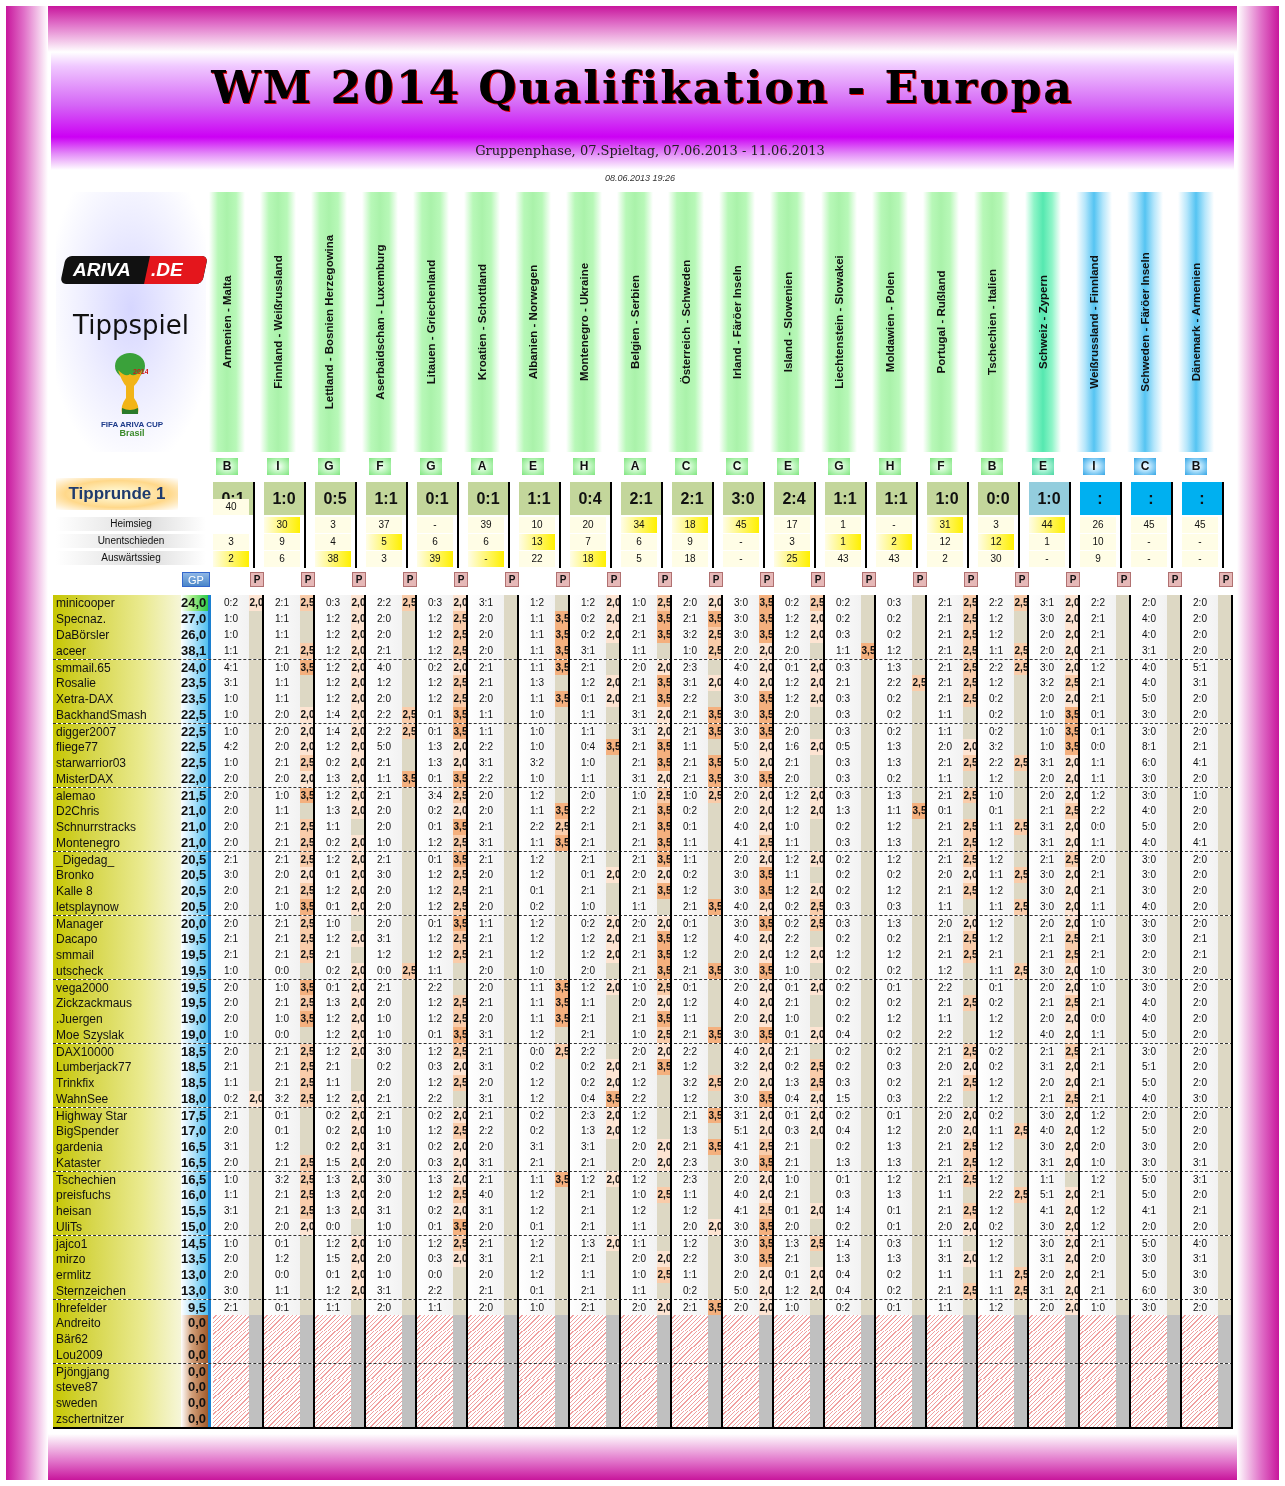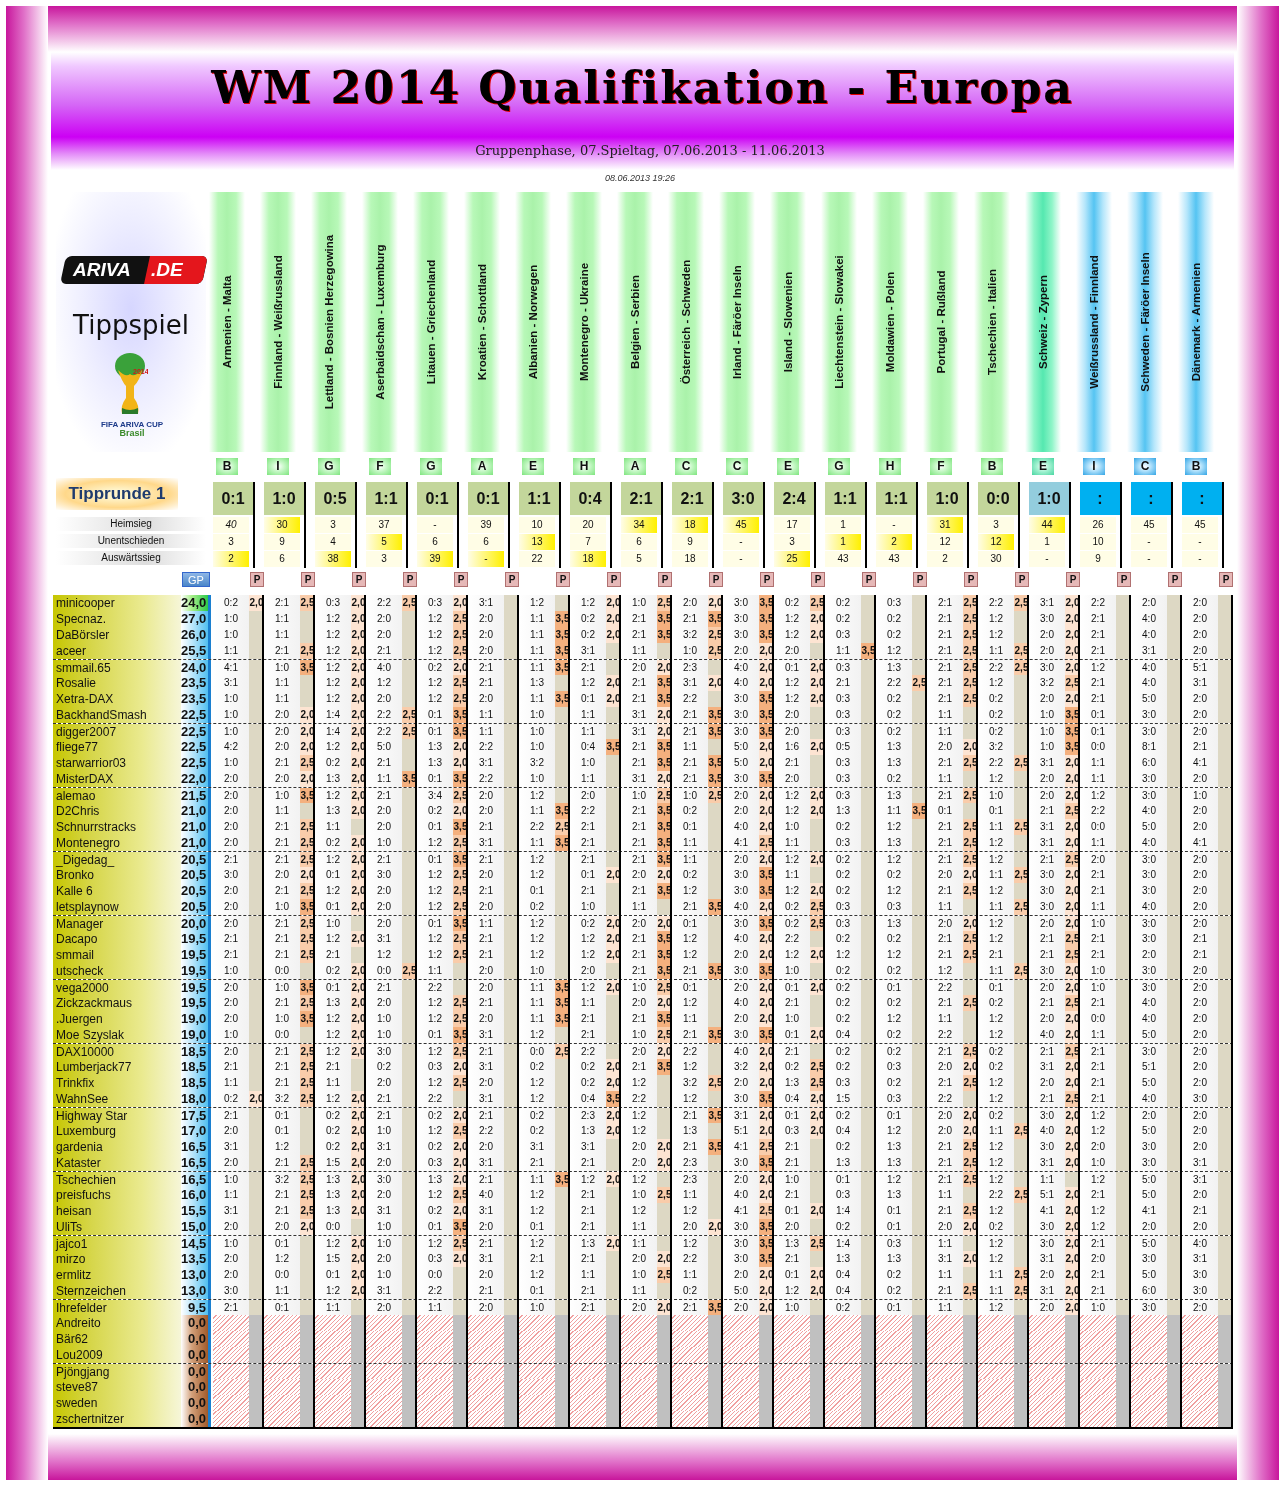--- a/index.html
+++ b/index.html
@@ -101,21 +101,21 @@
 
 <div class="gp-head">GP</div>
 
 <div id="match-headers">
     <div class="mcol green" style="left: 209px;">
       <div class="mlabel">Armenien - Malta</div>
     </div>
     <div class="grp green" style="left: 216px;">B</div>
     <div class="res done" style="left: 213px;">0:1</div>
     <div class="res-edge" style="left: 253px;"></div>
-    <div class="stat" style="left: 213px; top: 517px; font-style: italic;">40</div>
+    <div class="stat" style="left: 213px; top: 499px;">40</div>
     <div class="stat" style="left: 213px; top: 534px;">3</div>
     <div class="stat hi" style="left: 213px; top: 551px;">2</div>
     <div class="p-head" style="left: 250px;">P</div>
     <div class="mcol green" style="left: 260px;">
       <div class="mlabel">Finnland - Weißrussland</div>
     </div>
     <div class="grp green" style="left: 267px;">I</div>
     <div class="res done" style="left: 264px;">1:0</div>
     <div class="res-edge" style="left: 304px;"></div>
     <div class="stat hi" style="left: 264px; top: 517px;">30</div>
@@ -431,21 +431,21 @@
       <div class="cell pts p20" style="left: 1012px;">2,0</div>
       <div class="cell tip" style="left: 1027px;">2:1</div>
       <div class="cell pts" style="left: 1063px;"></div>
       <div class="cell tip" style="left: 1078px;">4:0</div>
       <div class="cell pts" style="left: 1114px;"></div>
       <div class="cell tip" style="left: 1129px;">2:0</div>
       <div class="cell pts" style="left: 1165px;"></div>
     </div>
     <div class="row" style="top: 48px;">
       <div class="name">aceer</div>
-      <div class="gp">25,5</div>
+      <div class="gp">38,1</div>
       <div class="cell tip" style="left: 160px;">1:1</div>
       <div class="cell pts" style="left: 196px;"></div>
       <div class="cell tip" style="left: 211px;">2:1</div>
       <div class="cell pts p25" style="left: 247px;">2,5</div>
       <div class="cell tip" style="left: 262px;">1:2</div>
       <div class="cell pts p20" style="left: 298px;">2,0</div>
       <div class="cell tip" style="left: 313px;">2:1</div>
       <div class="cell pts" style="left: 349px;"></div>
       <div class="cell tip" style="left: 364px;">1:2</div>
       <div class="cell pts p25" style="left: 400px;">2,5</div>
@@ -1090,21 +1090,21 @@
       <div class="cell tip" style="left: 976px;">3:0</div>
       <div class="cell pts p20" style="left: 1012px;">2,0</div>
       <div class="cell tip" style="left: 1027px;">2:1</div>
       <div class="cell pts" style="left: 1063px;"></div>
       <div class="cell tip" style="left: 1078px;">3:0</div>
       <div class="cell pts" style="left: 1114px;"></div>
       <div class="cell tip" style="left: 1129px;">2:0</div>
       <div class="cell pts" style="left: 1165px;"></div>
     </div>
     <div class="row" style="top: 288px;">
-      <div class="name">Kalle 6</div>
+      <div class="name">Kalle 8</div>
       <div class="gp">20,5</div>
       <div class="cell tip" style="left: 160px;">2:0</div>
       <div class="cell pts" style="left: 196px;"></div>
       <div class="cell tip" style="left: 211px;">2:1</div>
       <div class="cell pts p25" style="left: 247px;">2,5</div>
       <div class="cell tip" style="left: 262px;">1:2</div>
       <div class="cell pts p20" style="left: 298px;">2,0</div>
       <div class="cell tip" style="left: 313px;">2:0</div>
       <div class="cell pts" style="left: 349px;"></div>
       <div class="cell tip" style="left: 364px;">1:2</div>
@@ -1750,21 +1750,21 @@
       <div class="cell tip" style="left: 976px;">3:0</div>
       <div class="cell pts p20" style="left: 1012px;">2,0</div>
       <div class="cell tip" style="left: 1027px;">1:2</div>
       <div class="cell pts" style="left: 1063px;"></div>
       <div class="cell tip" style="left: 1078px;">2:0</div>
       <div class="cell pts" style="left: 1114px;"></div>
       <div class="cell tip" style="left: 1129px;">2:0</div>
       <div class="cell pts" style="left: 1165px;"></div>
     </div>
     <div class="row" style="top: 528px;">
-      <div class="name">Luxemburg</div>
+      <div class="name">BigSpender</div>
       <div class="gp">17,0</div>
       <div class="cell tip" style="left: 160px;">2:0</div>
       <div class="cell pts" style="left: 196px;"></div>
       <div class="cell tip" style="left: 211px;">0:1</div>
       <div class="cell pts" style="left: 247px;"></div>
       <div class="cell tip" style="left: 262px;">0:2</div>
       <div class="cell pts p20" style="left: 298px;">2,0</div>
       <div class="cell tip" style="left: 313px;">1:0</div>
       <div class="cell pts" style="left: 349px;"></div>
       <div class="cell tip" style="left: 364px;">1:2</div>

